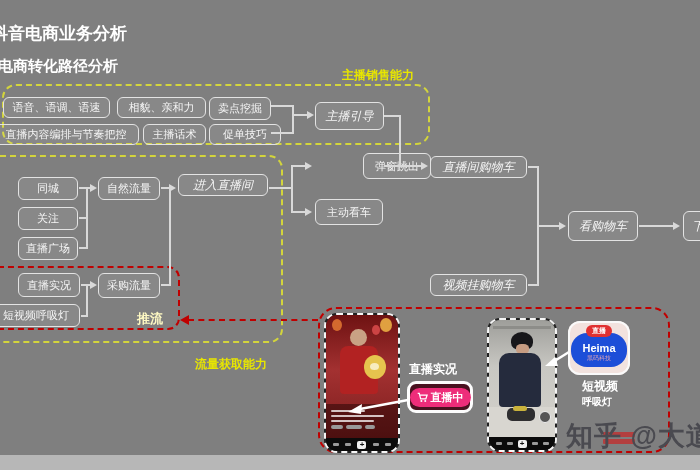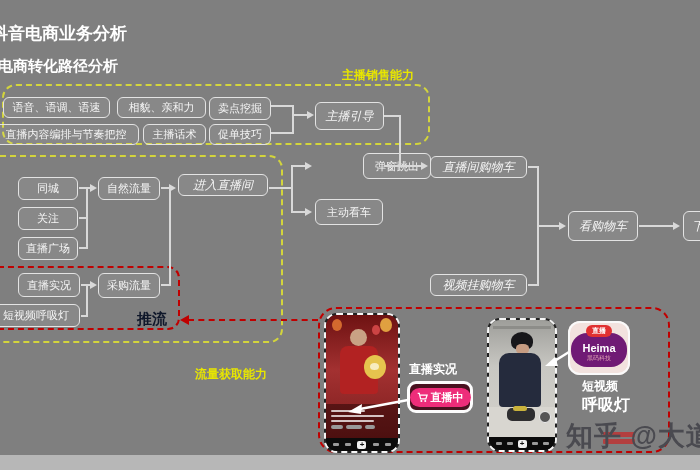--- a/index.html
+++ b/index.html
@@ -6,41 +6,41 @@
   #stage{position:relative;width:700px;height:470px;background:#7f7f7f;overflow:hidden;
          font-family:"Liberation Sans","DejaVu Sans",sans-serif;}
   .ttl{position:absolute;color:#ffffff;font-weight:bold;white-space:nowrap;}
   .node{position:absolute;display:flex;align-items:center;justify-content:center;
         background:rgba(255,255,255,.07);border:1.5px solid #e3e3e3;border-radius:6px;
         color:#f5f5f5;font-size:11px;white-space:nowrap;box-sizing:border-box;}
   .node.lg{font-size:12px;font-style:italic;}
   .group-y{position:absolute;border:2px dashed #d3d53c;border-radius:14px;box-sizing:border-box;}
   .group-r{position:absolute;border:2px dashed #c00000;border-radius:12px;box-sizing:border-box;}
   .ylabel{position:absolute;color:#e8e600;font-weight:bold;font-size:12px;white-space:nowrap;}
-  .rlabel{position:absolute;color:#0f172a;font-weight:bold;font-size:15px;white-space:nowrap;}
+  .rlabel{position:absolute;color:#fef9c3;font-weight:bold;font-size:13px;white-space:nowrap;}
   .ln{position:absolute;background:#d9d9d9;}
   .arr-r{position:absolute;width:0;height:0;border-top:4px solid transparent;
          border-bottom:4px solid transparent;border-left:7px solid #d9d9d9;}
   .arr-l-red{position:absolute;width:0;height:0;border-top:5px solid transparent;
          border-bottom:5px solid transparent;border-right:9px solid #c00000;}
   .red-dash{position:absolute;border-top:2px dashed #c00000;}
   .phone{position:absolute;border:2px dashed #f5f5f5;border-radius:13px;overflow:hidden;
          box-sizing:border-box;background:#222;}
   .ph-video{position:absolute;left:0;top:0;right:0;bottom:13px;overflow:hidden;}
   .ph-nav{position:absolute;left:0;right:0;bottom:0;height:13px;background:#0b0b0b;
           display:flex;align-items:center;justify-content:space-around;padding:0 4px;}
   .nav-dot{width:6px;height:3px;background:#9a9a9a;border-radius:1px;}
   .nav-plus{width:9px;height:8px;background:#f0f0f0;border-radius:2px;color:#111;
             font-size:8px;line-height:8px;text-align:center;font-weight:bold;}
   .cap-bar{height:2px;background:rgba(255,255,255,.75);border-radius:1px;margin:3px 0;}
   .wm{position:absolute;color:#4a4a50;font-weight:bold;font-size:27px;letter-spacing:1px;white-space:nowrap;}
   .btm-strip{position:absolute;left:0;top:455px;width:700px;height:15px;background:#b7b7b7;}
   .heima{position:absolute;width:62px;height:54px;background:#f2e2de;border-radius:12px;
          box-shadow:0 0 0 2px #fafafa inset;overflow:hidden;}
-  .heima-black{position:absolute;left:3px;top:12px;width:56px;height:34px;background:#701a75;
+  .heima-black{position:absolute;left:3px;top:12px;width:56px;height:34px;background:#1d4ed8;
          border-radius:16px;display:flex;flex-direction:column;align-items:center;justify-content:center;}
   .heima-pill{position:absolute;left:50%;transform:translateX(-50%);top:4px;background:#e03131;
          color:#fff;font-size:7px;font-weight:bold;padding:1px 6px;border-radius:7px;z-index:2;}
   .heima-name{color:#fff;font-weight:bold;font-size:11px;line-height:12px;margin-top:4px;}
   .heima-sub{color:#e0a3b4;font-size:6px;line-height:8px;}
   .live-btn{position:absolute;left:407px;top:381px;width:66px;height:32px;background:#4a1220;
         border:3px solid #fdfdfd;border-radius:9px;box-sizing:border-box;display:flex;
         align-items:center;justify-content:center;}
   .live-pill{background:#ee2d7a;border-radius:10px;height:19px;display:flex;align-items:center;
         gap:3px;padding:0 7px;color:#fff;font-weight:bold;font-size:11px;white-space:nowrap;}
@@ -55,25 +55,25 @@
   <div class="ttl" style="left:-2px;top:57px;font-size:15px;">电商转化路径分析</div>
 
   <div class="group-y" style="left:2px;top:84px;width:428px;height:61px;"></div>
   <div class="ylabel" style="left:342px;top:67px;">主播销售能力</div>
 
   <div class="node" style="left:3px;top:97px;width:107px;height:21px;">语音、语调、语速</div>
   <div class="node" style="left:117px;top:97px;width:89px;height:21px;">相貌、亲和力</div>
   <div class="node" style="left:209px;top:97px;width:62px;height:23px;">卖点挖掘</div>
   <div class="node" style="left:-7px;top:124px;width:146px;height:21px;">直播内容编排与节奏把控</div>
   <div class="node" style="left:143px;top:124px;width:63px;height:21px;">主播话术</div>
-  <div class="node" style="left:209px;top:124px;width:62px;height:21px;">促单技巧</div>
+  <div class="node" style="left:209px;top:124px;width:72px;height:21px;">促单技巧</div>
   <div class="node lg" style="left:315px;top:102px;width:69px;height:28px;">主播引导</div>
 
   <div class="group-y" style="left:-14px;top:155px;width:297px;height:188px;"></div>
-  <div class="ylabel" style="left:195px;top:366px;">流量获取能力</div>
+  <div class="ylabel" style="left:195px;top:356px;">流量获取能力</div>
 
   <div class="node" style="left:18px;top:207px;width:60px;height:23px;">关注</div>
   <div class="node" style="left:18px;top:177px;width:60px;height:23px;">同城</div>
   <div class="node" style="left:18px;top:237px;width:60px;height:23px;">直播广场</div>
   <div class="node" style="left:98px;top:177px;width:62px;height:23px;">自然流量</div>
   <div class="node lg" style="left:178px;top:174px;width:90px;height:22px;">进入直播间</div>
 
   <div class="group-r" style="left:-14px;top:266px;width:194px;height:64px;"></div>
   <div class="node" style="left:18px;top:273px;width:62px;height:24px;">直播实况</div>
   <div class="node" style="left:-8px;top:304px;width:88px;height:23px;">短视频呼吸灯</div>
@@ -208,21 +208,21 @@
 
   <div class="heima" style="left:568px;top:321px;">
     <div class="heima-pill">直播</div>
     <div class="heima-black">
       <div class="heima-name">Heima</div>
       <div class="heima-sub">黑码科技</div>
     </div>
   </div>
 
   <div class="ttl" style="left:582px;top:378px;font-size:12px;">短视频</div>
-  <div class="ttl" style="left:582px;top:395px;font-size:16px;">呼吸灯</div>
+  <div class="ttl" style="left:582px;top:395px;font-size:10px;">呼吸灯</div>
 
   <div style="position:absolute;left:603px;top:432px;width:32px;height:15px;">
     <div style="height:5px;background:#c03030;opacity:.8;margin-bottom:2px;border-radius:1px;"></div>
     <div style="height:5px;background:#c03030;opacity:.8;border-radius:1px;"></div>
   </div>
   <div class="wm" style="left:566px;top:418px;">知乎 @大道至简</div>
 
   <div class="btm-strip"></div>
 </div>
 

